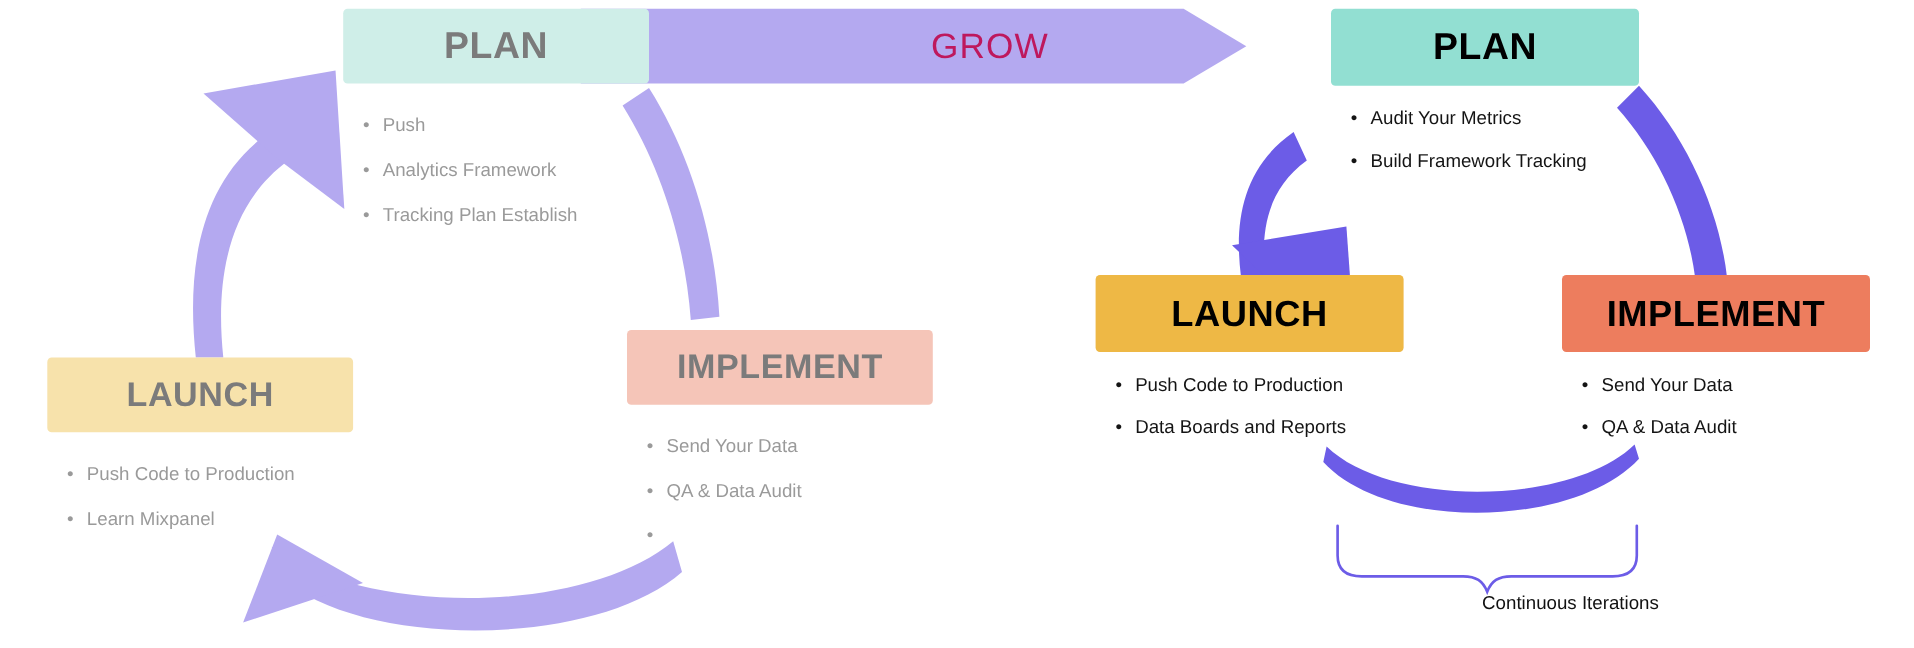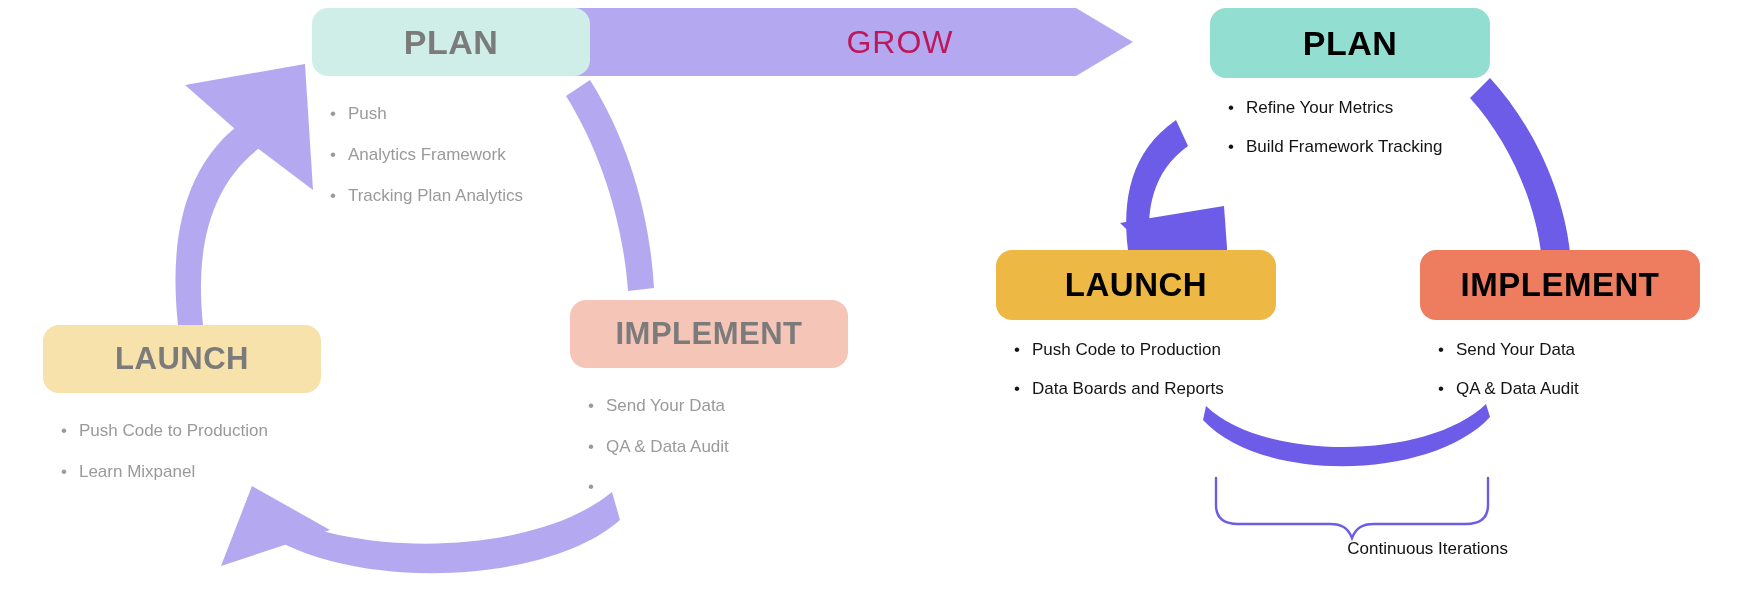--- a/index.html
+++ b/index.html
@@ -2,21 +2,21 @@
 <html><head>
 <meta charset="utf-8">
 <style>
   html,body{margin:0;padding:0;background:#ffffff;}
   body{font-family:"Liberation Sans","DejaVu Sans",sans-serif;}
   #stage{position:relative;width:1740px;height:589px;background:#ffffff;overflow:hidden;}
   .svg-layer{position:absolute;left:0;top:0;width:1740px;height:589px;pointer-events:none;}
 
   .node{position:absolute;}
   .node-header{
-    border-radius:16px;
+    border-radius:4px;
     display:flex;align-items:center;justify-content:center;
     font-weight:bold;letter-spacing:0.5px;
     box-sizing:border-box;
   }
   .bullets{list-style:none;margin:0;padding:0;}
   .bullets li{
     display:flex;align-items:baseline;
     white-space:nowrap;
   }
   .bullets li .dot{
@@ -148,21 +148,21 @@
       <li>
           <span class="dot">•</span>
           <span>Push</span>
         </li>
       <li>
           <span class="dot">•</span>
           <span>Analytics Framework</span>
         </li>
       <li>
           <span class="dot">•</span>
-          <span>Tracking Plan Analytics</span>
+          <span>Tracking Plan Establish</span>
         </li>
     </ul>
   </div>
 
   <div class="node faded" id="launch-left">
     <div class="node-header">LAUNCH</div>
     <ul class="bullets">
       <li>
           <span class="dot">•</span>
           <span>Push Code to Production</span>
@@ -189,21 +189,21 @@
           <span class="dot">•</span>
         </li>
     </ul>
   </div>
 
   <div class="node vivid" id="plan-right">
     <div class="node-header">PLAN</div>
     <ul class="bullets">
       <li>
           <span class="dot">•</span>
-          <span>Refine Your Metrics</span>
+          <span>Audit Your Metrics</span>
         </li>
       <li>
           <span class="dot">•</span>
           <span>Build Framework Tracking</span>
         </li>
     </ul>
   </div>
 
   <div class="node vivid" id="launch-right">
     <div class="node-header">LAUNCH</div>

